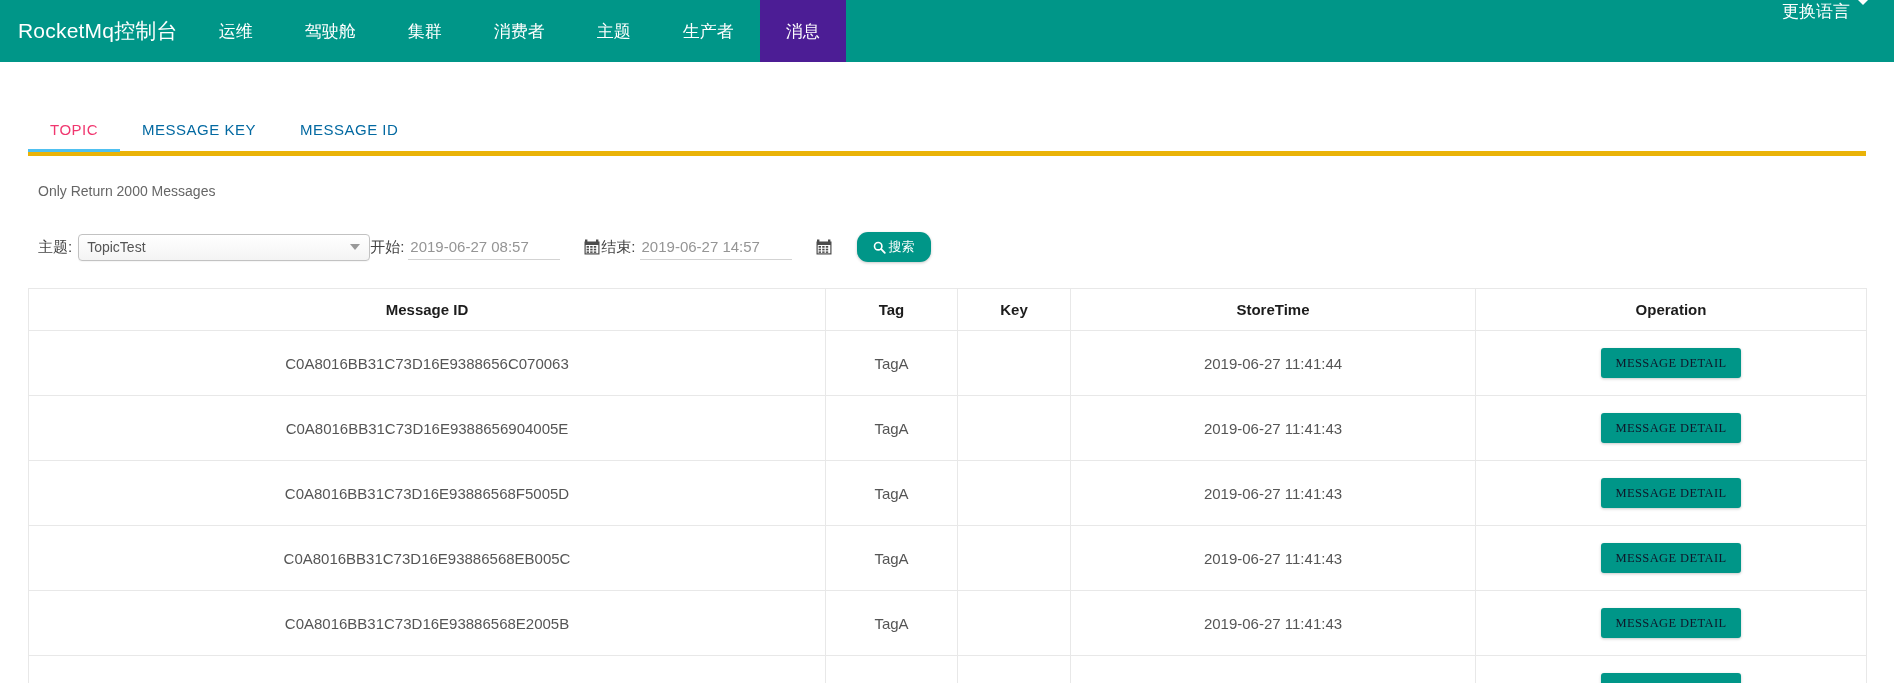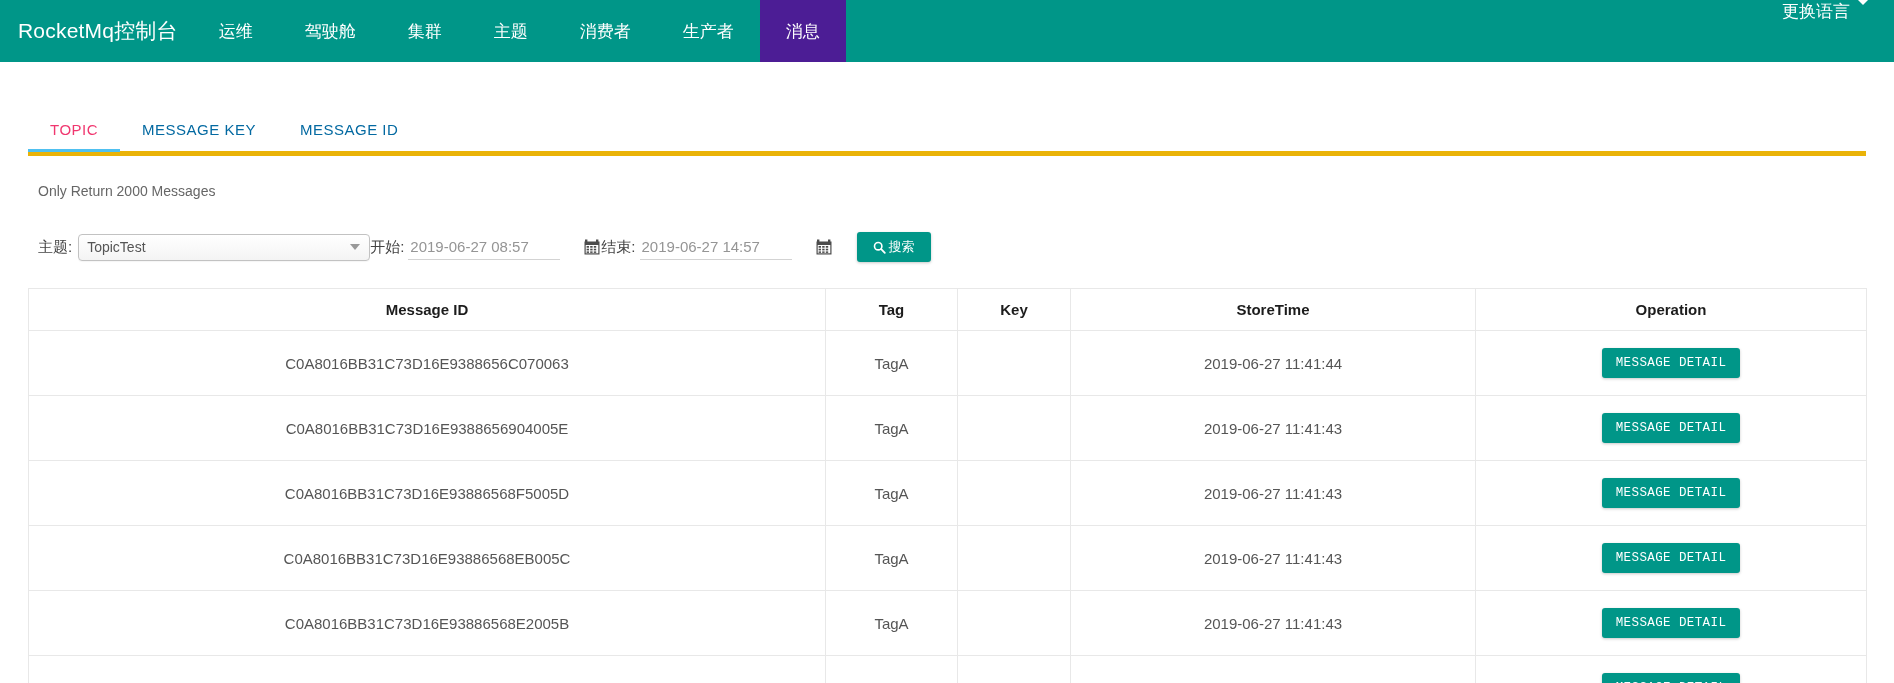--- a/index.html
+++ b/index.html
@@ -152,21 +152,21 @@
     margin-left: 24px;
     width: 17px; height: 17px;
     cursor: pointer;
     display: inline-block;
   }
   .btn-search {
     margin-left: 24px;
     background: #009688;
     color: #ffffff;
     border: none;
-    border-radius: 3px;
+    border-radius: 11px;
     height: 30px;
     padding: 0 16px;
     font-size: 13px;
     font-family: "Liberation Sans", sans-serif;
     cursor: pointer;
     display: flex; align-items: center;
     box-shadow: 0 1px 3px rgba(0,0,0,.22);
     white-space: nowrap;
   }
   .btn-search svg { margin-right: 3px; }
@@ -197,28 +197,28 @@
     border-radius: 14px;
   }
   .col-msgid  { width: 797px; }
   .col-tag    { width: 132px; }
   .col-key    { width: 113px; }
   .col-time   { width: 405px; }
   .col-op     { width: 391px; }
 
   .btn-detail {
     background: #009688;
-    color: #ffffff;
+    color: #0f172a;
     border: none;
     border-radius: 3px;
     height: 30px;
     padding: 0 14px;
     font-size: 12.5px;
     letter-spacing: .4px;
-    font-family: Liberation Mono, monospace;
+    font-family: Liberation Serif, serif;
     cursor: pointer;
     box-shadow: 0 1px 3px rgba(0,0,0,.22);
     white-space: nowrap;
   }
 </style>
 </head>
 <body>
 
 <div class="navbar">
   <div class="brand">RocketMq控制台</div>
@@ -226,24 +226,24 @@
       <li class="nav-item">
         <span>运维</span>
       </li>
       <li class="nav-item">
         <span>驾驶舱</span>
       </li>
       <li class="nav-item">
         <span>集群</span>
       </li>
       <li class="nav-item">
+        <span>消费者</span>
+      </li>
+      <li class="nav-item">
         <span>主题</span>
-      </li>
-      <li class="nav-item">
-        <span>消费者</span>
       </li>
       <li class="nav-item">
         <span>生产者</span>
       </li>
       <li class="nav-item active">
         <span>消息</span>
       </li>
     </ul>
   <div class="nav-right">
     <span>更换语言</span>

